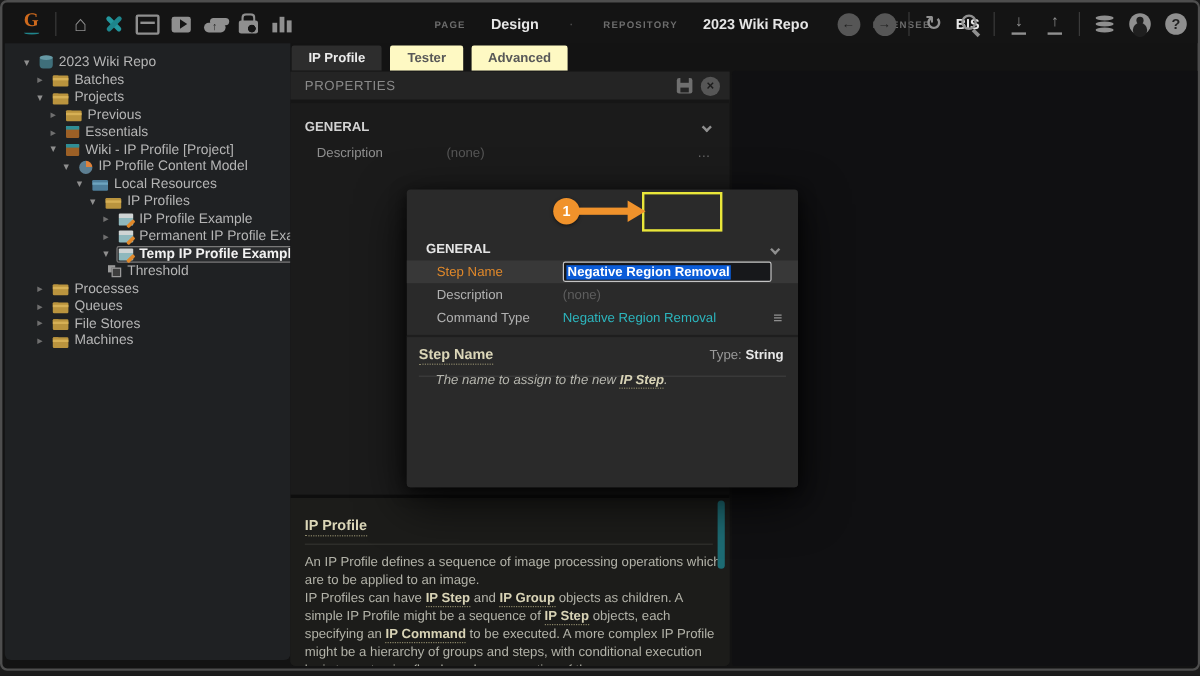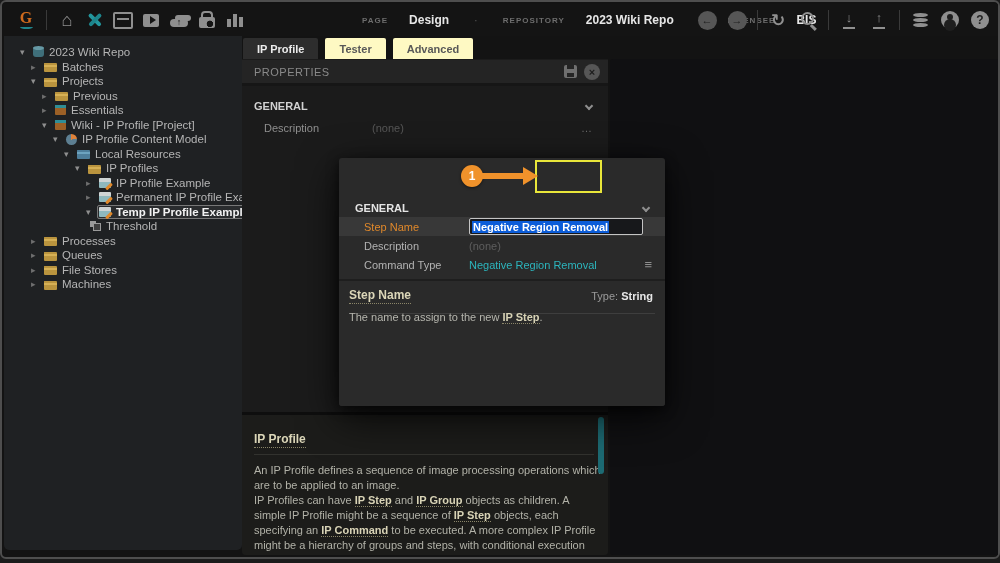--- a/index.html
+++ b/index.html
@@ -130,21 +130,21 @@
   .fval.muted{color:#5e5e5e;}
   .fval.accent{color:#2cb5bd;}
   .finput{display:inline-flex;align-items:center;width:174px;height:17px;background:#17181b;border:1px solid #c4c4c4;border-radius:2px;padding:0 2px;cursor:text;}
   .fsel{background:#0b5cd8;color:#fff;font-size:11px;font-weight:bold;white-space:nowrap;padding:0 1px;}
   .fmenu{position:absolute;right:13px;color:#8f8f8f;font-size:13px;cursor:pointer;}
   .modal-doc{position:absolute;left:0;top:121px;width:100%;bottom:0;background:#2a2a2a;border-top:2px solid #1e1e1e;border-radius:0 0 3px 3px;}
   .mdoc-head{position:absolute;left:10px;top:7px;font-size:12px;font-weight:bold;color:#dbd6b8;border-bottom:1px dotted #8a8568;padding-bottom:1px;}
   .mdoc-type{position:absolute;right:12px;top:9px;font-size:11px;color:#9a9a9a;}
   .mdoc-type b{color:#e8e8e8;}
   .mdoc-hr{position:absolute;left:10px;right:10px;top:24px;border:none;border-top:1px solid #3e3e3e;}
-  .mdoc-body{position:absolute;left:10px;top:30px;right:12px;font-size:11px;color:#b6b6ae;}
+  .mdoc-body{position:absolute;left:24px;top:30px;right:12px;font-size:11px;color:#b6b6ae;font-style:italic;}
 
   
   .ann-circle{position:absolute;left:459px;top:163px;width:22px;height:22px;border-radius:50%;background:#f0922b;color:#fff;font-size:12px;font-weight:bold;display:flex;align-items:center;justify-content:center;z-index:30;box-shadow:0 1px 3px rgba(0,0,0,.5);}
   .ann-shaft{position:absolute;left:480px;top:171px;width:42px;height:6px;background:#f0922b;z-index:30;}
   .ann-head{position:absolute;left:521px;top:165px;width:0;height:0;border-left:15px solid #f0922b;border-top:9px solid transparent;border-bottom:9px solid transparent;z-index:30;}
   .highlight-box{position:absolute;left:533px;top:158px;width:67px;height:33px;border:2px solid #e9e63a;z-index:25;}
 </style>
 </head>
 <body>
 

